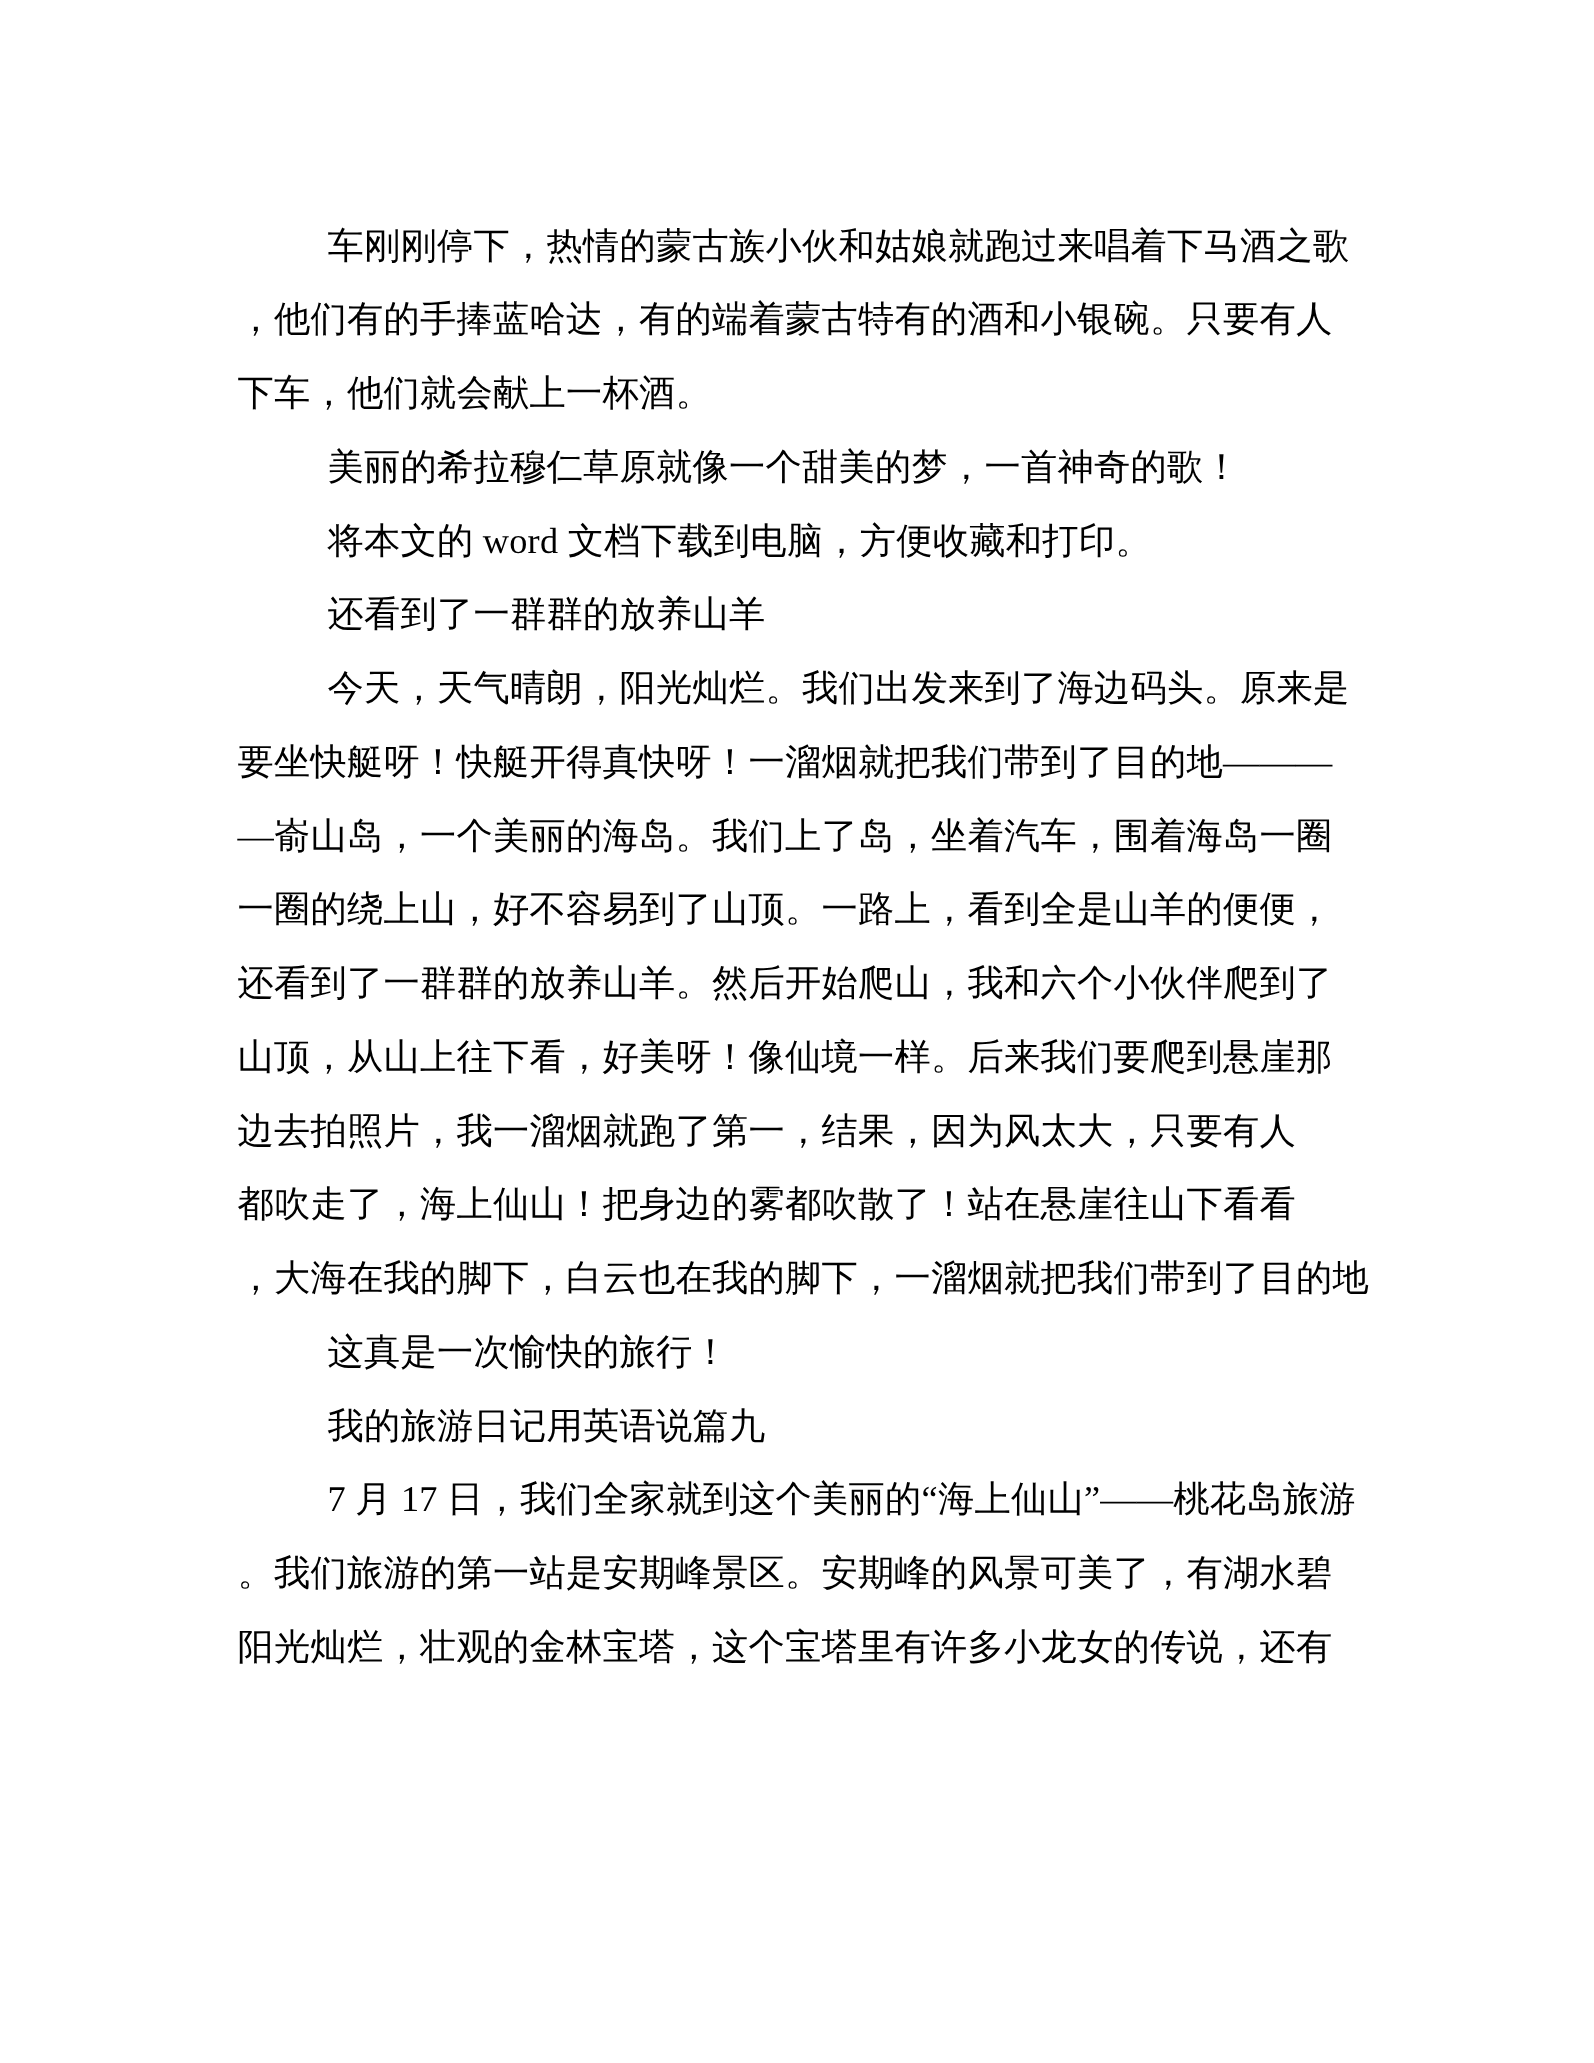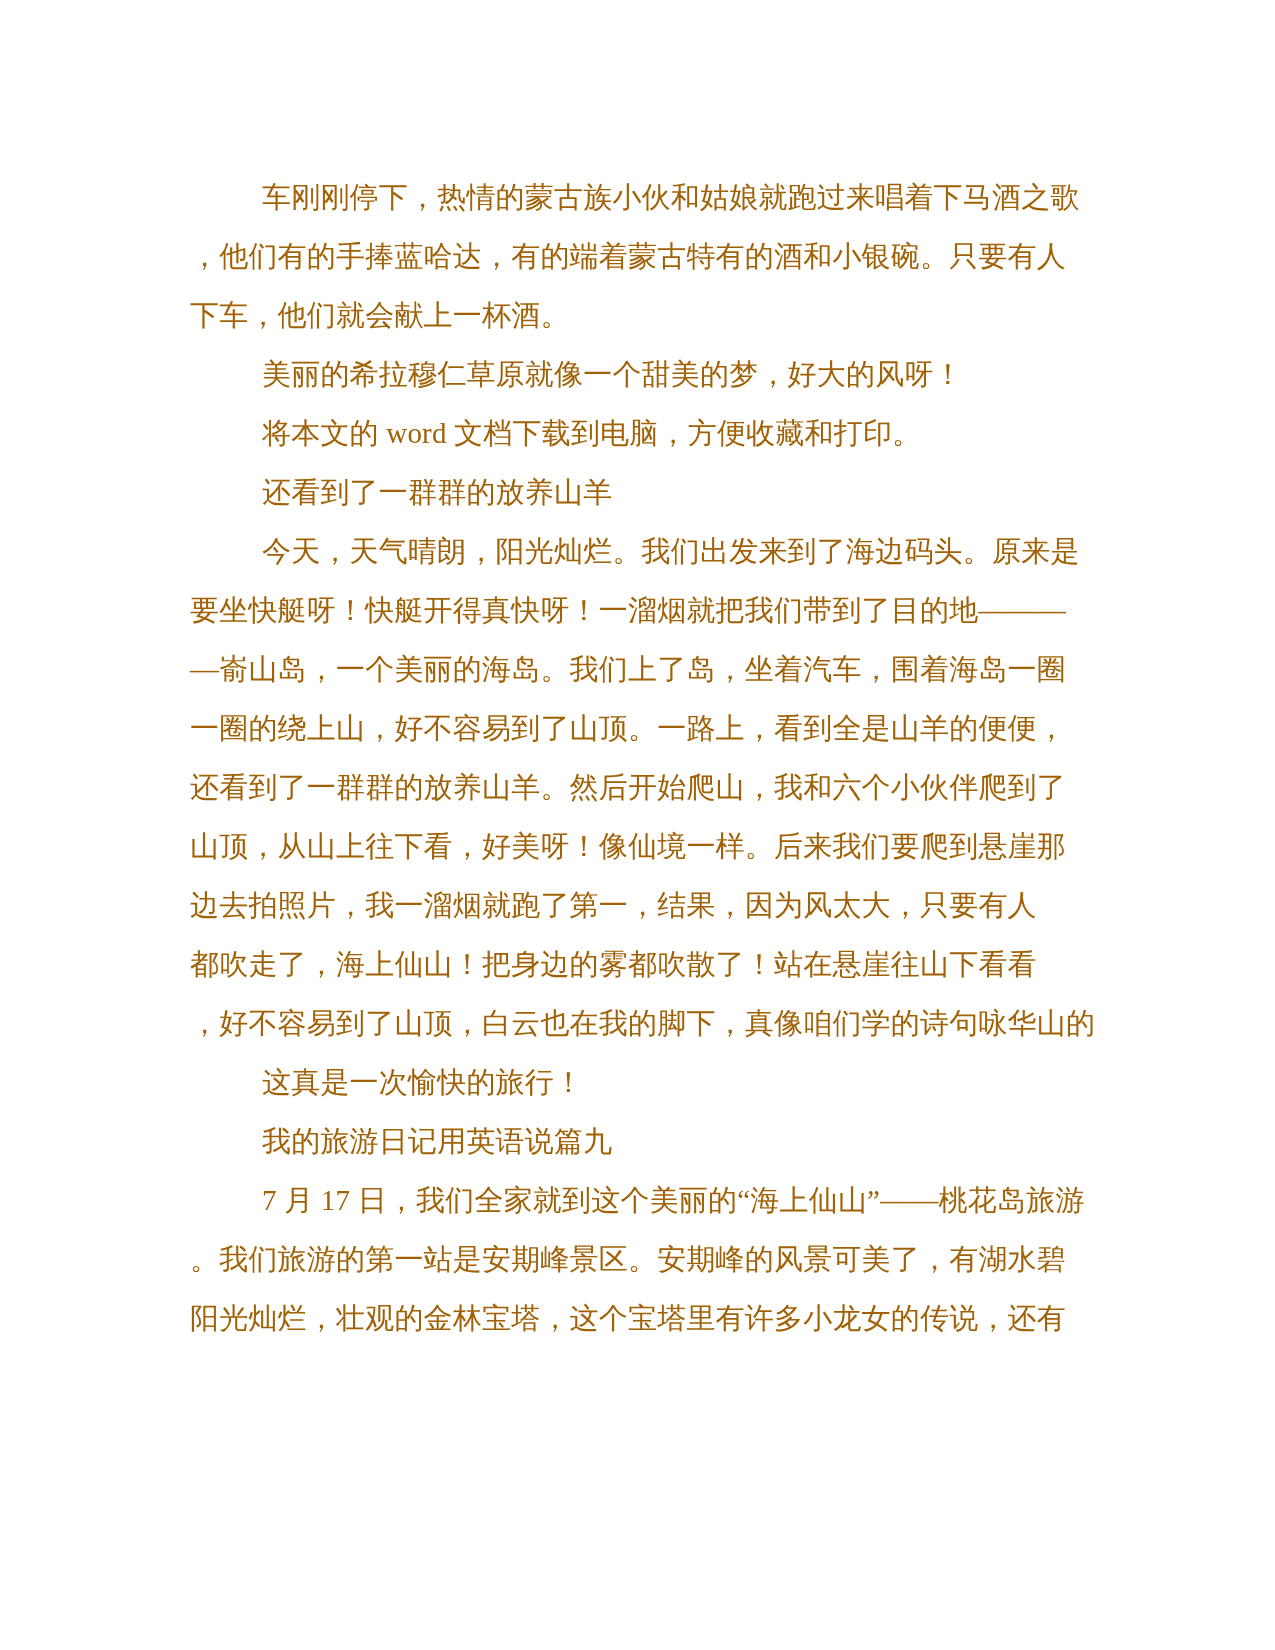--- a/index.html
+++ b/index.html
@@ -26,47 +26,47 @@
     left: 190px;
     top: 168px;
     width: 885px;
   }
   .line {
     font-family: "Liberation Serif", "DejaVu Serif", serif;
     font-size: 29px;
     height: 59px;
     line-height: 59px;
     white-space: nowrap;
-    color: #a16207;
+    color: #000000;
     letter-spacing: 0.2px;
     font-weight: 400;
   }
   .indent {
     padding-left: 72px;
   }
 </style>
 </head>
 <body>
 
 <div class="page">
   <div class="text-block">
     <div class="line indent">车刚刚停下，热情的蒙古族小伙和姑娘就跑过来唱着下马酒之歌</div>
     <div class="line">，他们有的手捧蓝哈达，有的端着蒙古特有的酒和小银碗。只要有人</div>
     <div class="line">下车，他们就会献上一杯酒。</div>
-    <div class="line indent">美丽的希拉穆仁草原就像一个甜美的梦，好大的风呀！</div>
+    <div class="line indent">美丽的希拉穆仁草原就像一个甜美的梦，一首神奇的歌！</div>
     <div class="line indent">将本文的 word 文档下载到电脑，方便收藏和打印。</div>
     <div class="line indent">还看到了一群群的放养山羊</div>
     <div class="line indent">今天，天气晴朗，阳光灿烂。我们出发来到了海边码头。原来是</div>
     <div class="line">要坐快艇呀！快艇开得真快呀！一溜烟就把我们带到了目的地———</div>
     <div class="line">—嵛山岛，一个美丽的海岛。我们上了岛，坐着汽车，围着海岛一圈</div>
     <div class="line">一圈的绕上山，好不容易到了山顶。一路上，看到全是山羊的便便，</div>
     <div class="line">还看到了一群群的放养山羊。然后开始爬山，我和六个小伙伴爬到了</div>
     <div class="line">山顶，从山上往下看，好美呀！像仙境一样。后来我们要爬到悬崖那</div>
     <div class="line">边去拍照片，我一溜烟就跑了第一，结果，因为风太大，只要有人</div>
     <div class="line">都吹走了，海上仙山！把身边的雾都吹散了！站在悬崖往山下看看</div>
-    <div class="line">，好不容易到了山顶，白云也在我的脚下，真像咱们学的诗句咏华山的</div>
+    <div class="line">，大海在我的脚下，白云也在我的脚下，一溜烟就把我们带到了目的地</div>
     <div class="line indent">这真是一次愉快的旅行！</div>
     <div class="line indent">我的旅游日记用英语说篇九</div>
     <div class="line indent">7 月 17 日，我们全家就到这个美丽的“海上仙山”——桃花岛旅游</div>
     <div class="line">。我们旅游的第一站是安期峰景区。安期峰的风景可美了，有湖水碧</div>
     <div class="line">阳光灿烂，壮观的金林宝塔，这个宝塔里有许多小龙女的传说，还有</div>
   </div>
 </div>
 
 </body></html>

